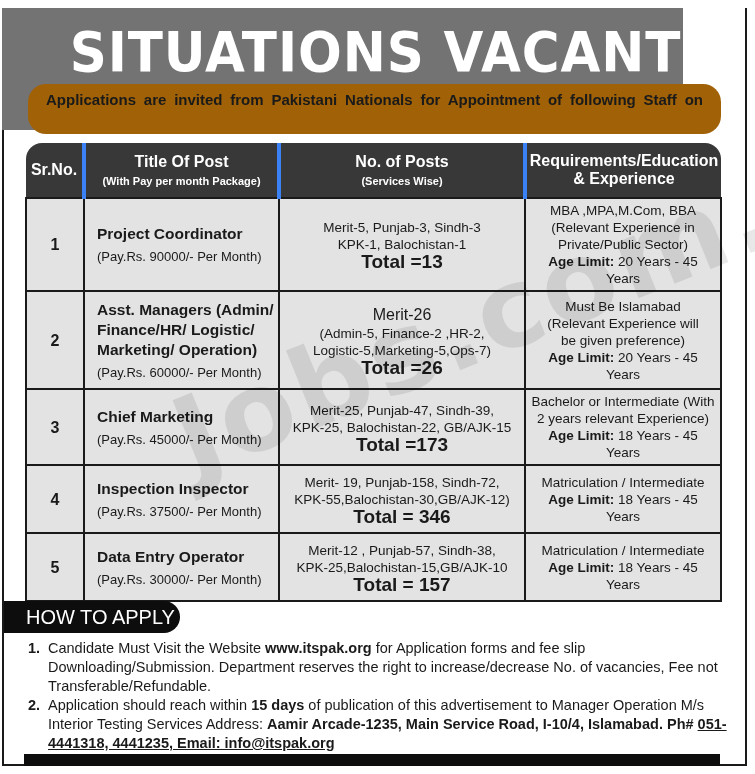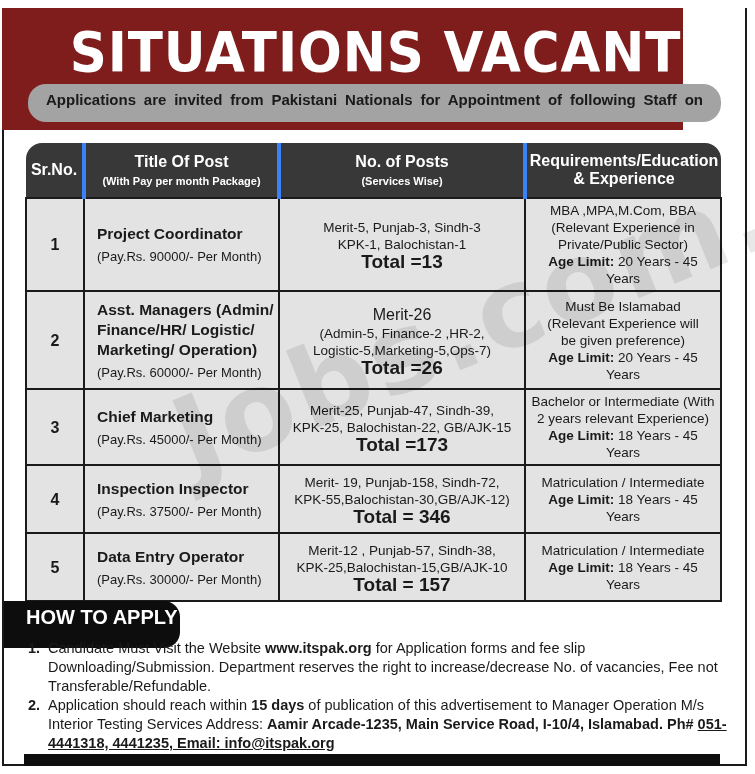--- a/index.html
+++ b/index.html
@@ -1,25 +1,25 @@
 <!DOCTYPE html>
 <html><head>
 <meta charset="utf-8">
 <style>
   html, body { margin: 0; padding: 0; background: #ffffff; }
   body { width: 755px; height: 774px; position: relative; overflow: hidden;
          font-family: "Liberation Sans", "DejaVu Sans", sans-serif; color: #1a1a1a; }
   .frame { position: absolute; left: 2px; top: 8px; width: 745px; height: 758px;
            border: 2px solid #1a1a1a; border-top: none; box-sizing: border-box; }
-  .banner { position: absolute; left: 2px; top: 8px; width: 681px; height: 122px; background: #7f1d1d; text-decoration: underline; }
+  .banner { position: absolute; left: 2px; top: 8px; width: 681px; height: 122px; background: #737373; text-decoration: underline; }
   .banner-title { position: absolute; left: 0; top: 8px; width: 747px; text-align: center;
                   color: #ffffff; font-weight: bold; font-size: 56px; letter-spacing: 1px;
                   font-family: "DejaVu Sans", sans-serif; transform: scaleX(0.92); line-height: 72px; }
-  .intro { position: absolute; left: 28px; top: 84px; width: 693px; height: 38px;
-           background: #a3a3a3; border-radius: 18px; box-sizing: border-box;
+  .intro { position: absolute; left: 28px; top: 84px; width: 693px; height: 50px;
+           background: #a16207; border-radius: 18px; box-sizing: border-box;
            padding: 6px 18px; font-weight: bold; font-size: 15px; line-height: 20px; text-align: justify;
            font-family: "Liberation Sans", sans-serif; }
   .intro span { display: block; }
   .intro .l1 { text-align-last: justify; }
 
   table.jobs { position: absolute; left: 25px; top: 143px; width: 695px; border-collapse: collapse; table-layout: fixed; }
   table.jobs th { background: #383838; color: #ffffff; font-weight: bold; font-size: 16px;
                   border-right: 4px solid #3b82f6; padding: 4px 2px; height: 46px; line-height: 18px; }
   table.jobs th:last-child { border-right: none; border-top-right-radius: 16px; }
   table.jobs th:first-child { border-top-left-radius: 16px; }
@@ -33,22 +33,22 @@
   table.jobs td.posts, table.jobs td.req { text-align: center; }
   .total { font-weight: bold; font-size: 19px; display: block; }
   .line { display: block; }
   .age b { font-weight: bold; }
   .merit-big { display: block; font-size: 16px; line-height: 20px; }
 
   .watermark { position: absolute; left: 150px; top: 230px; font-size: 110px; font-weight: bold;
                color: rgba(0,0,0,0.09); transform: rotate(-22deg); pointer-events: none;
                font-family: "DejaVu Sans", sans-serif; letter-spacing: 4px; }
 
-  .howto { position: absolute; left: 4px; top: 601px; width: 176px; height: 47px; background: #0d0d0d;
-           border-radius: 0 16px 16px 0; color: #ffffff; font-weight: bold; font-size: 20px;
+  .howto { position: absolute; left: 4px; top: 601px; width: 176px; height: 32px; background: #0d0d0d;
+           border-radius: 0 16px 16px 0; color: #ffffff; font-weight: normal; font-size: 20px;
            line-height: 32px; padding-left: 22px; box-sizing: border-box; }
   .steps { position: absolute; left: 28px; top: 639px; width: 700px; font-size: 14.5px; line-height: 19px; }
   .step { position: relative; padding-left: 20px; margin-bottom: 0; }
   .step .num { position: absolute; left: 0; top: 0; font-weight: bold; }
   .step b { font-weight: bold; }
   .step u { font-weight: bold; text-decoration: underline; }
   .footer-bar { position: absolute; left: 24px; top: 754px; width: 696px; height: 12px; background: #0d0d0d; }
 </style>
 </head>
 <body>

